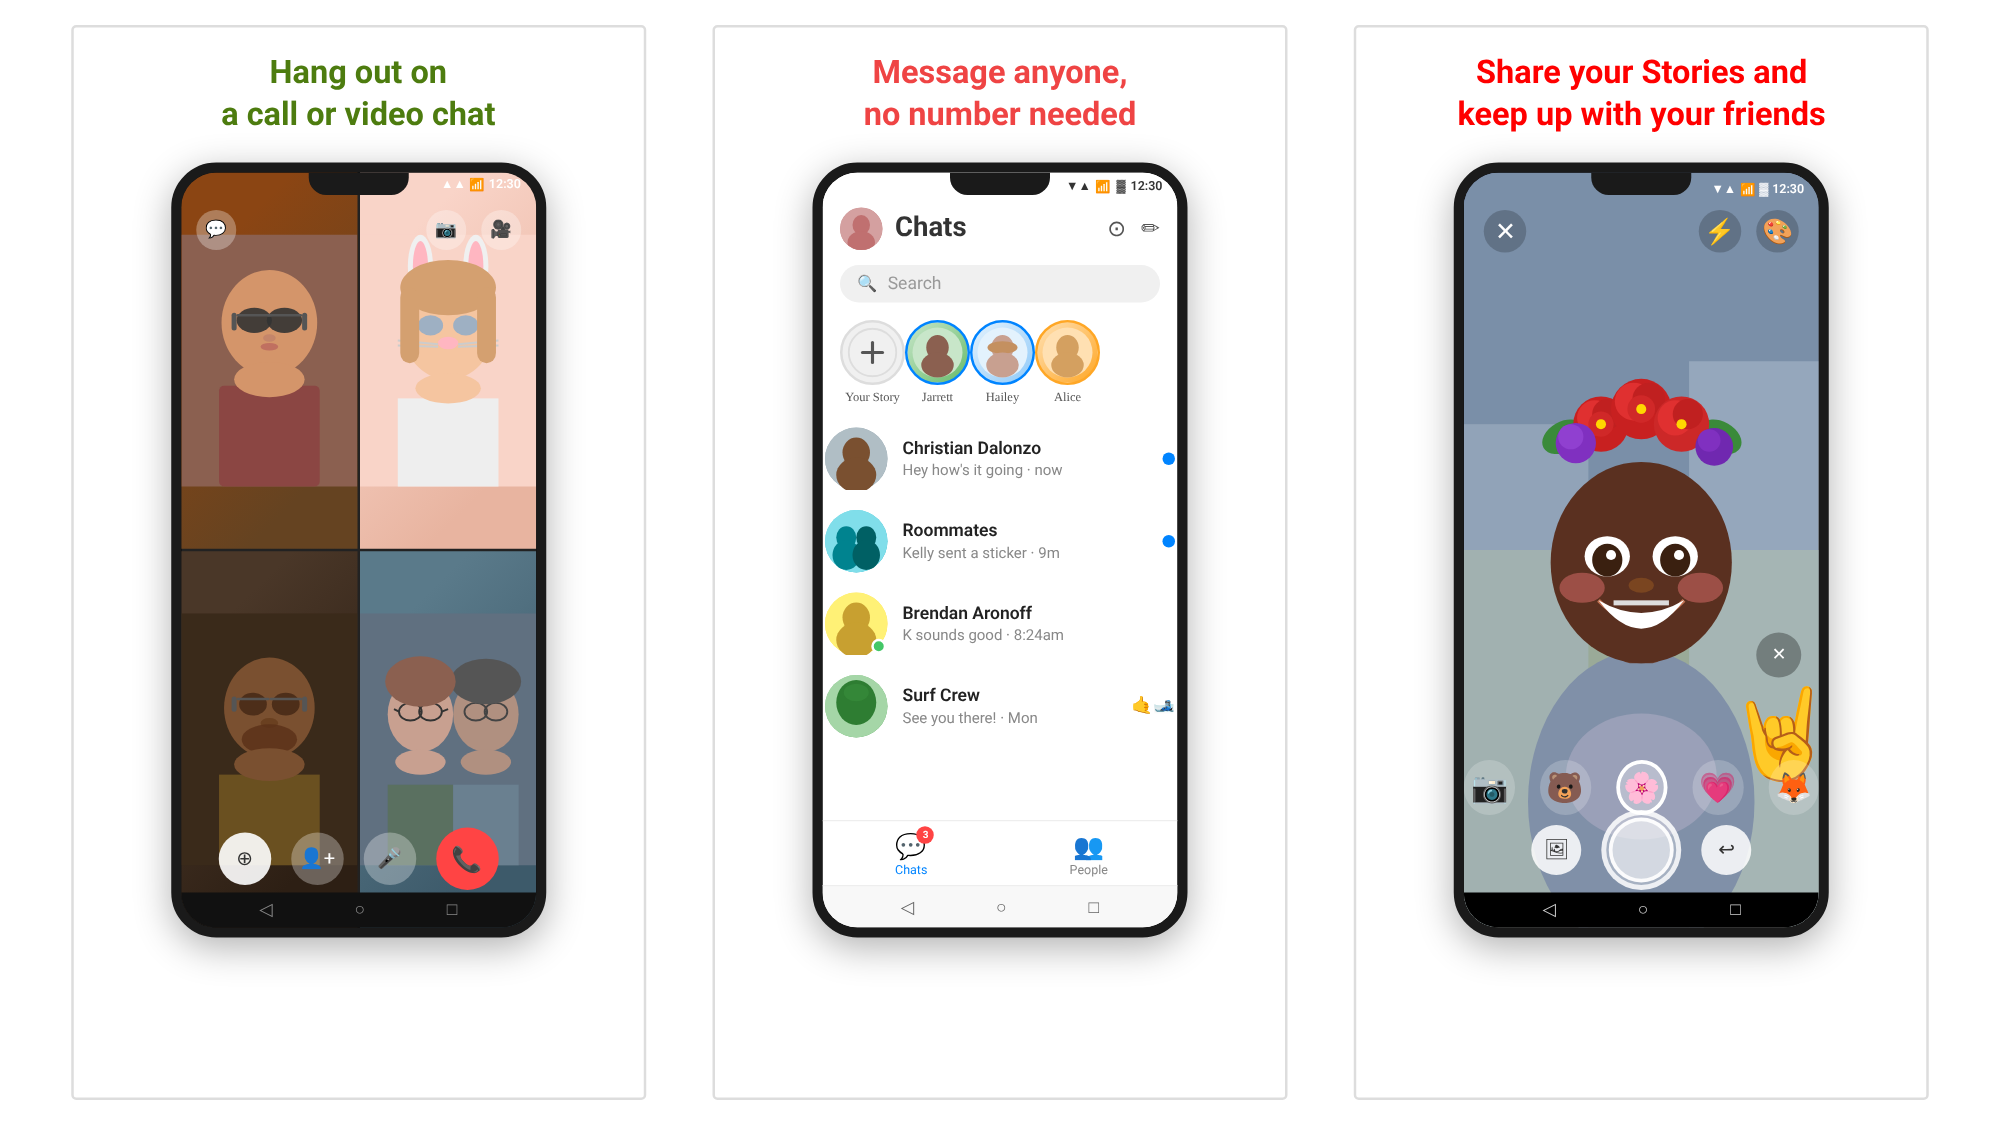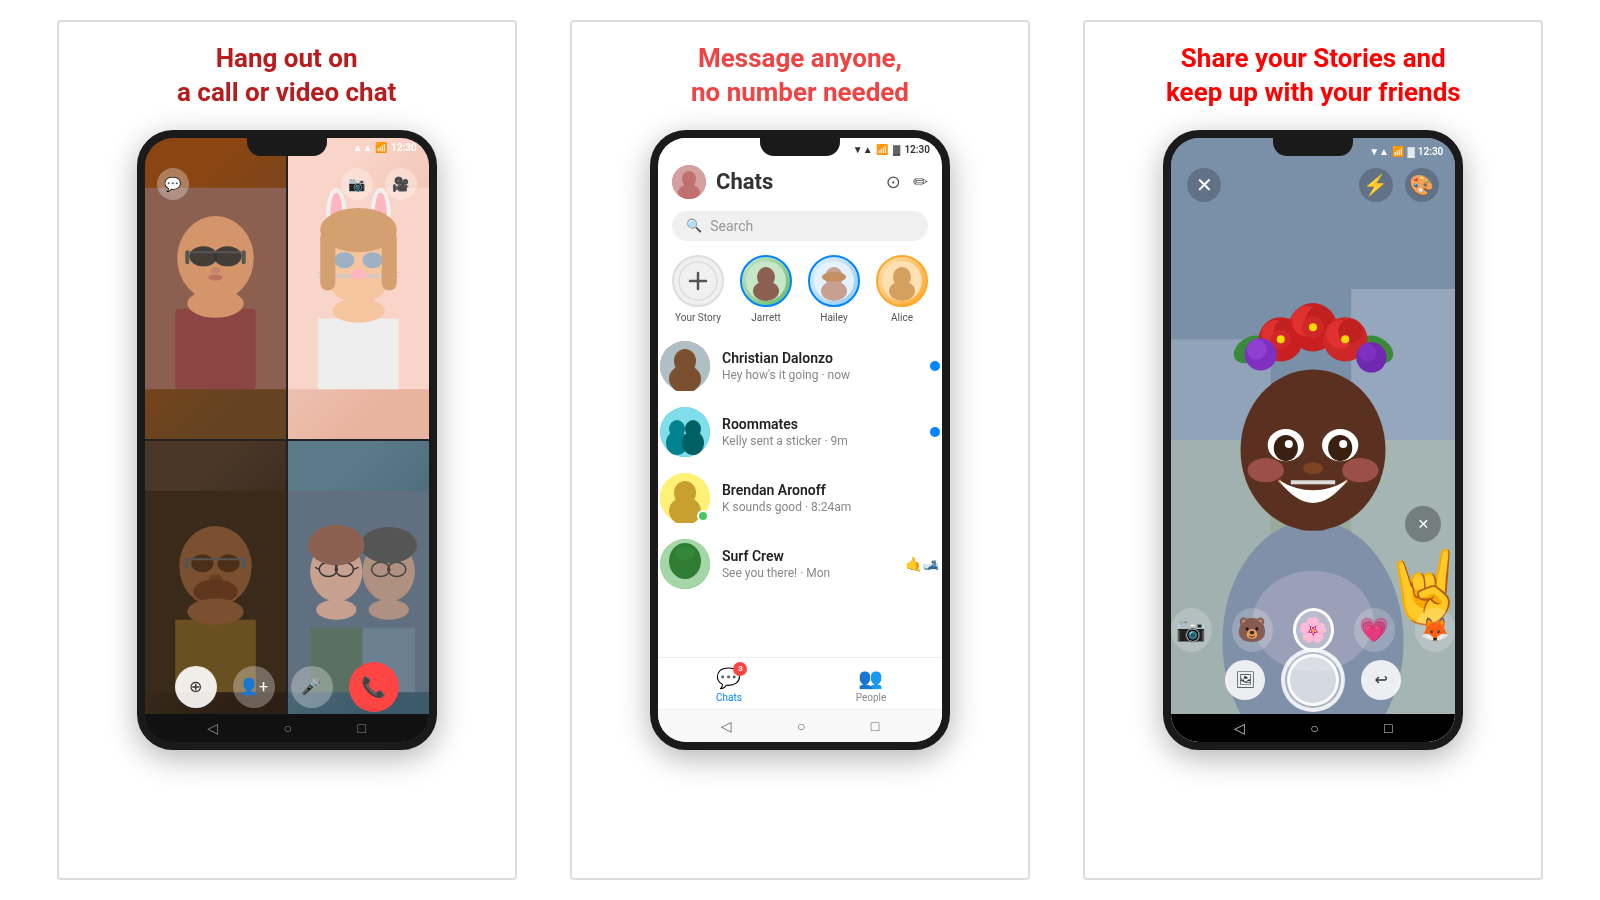--- a/index.html
+++ b/index.html
@@ -37,21 +37,21 @@
     }
 
     .panel-title {
       font-size: 26px;
       font-weight: 700;
       text-align: center;
       margin-bottom: 20px;
       line-height: 1.3;
     }
 
-    .panel-1 .panel-title { color: #b91c1c; }
+    .panel-1 .panel-title { color: #4d7c0f; }
     .panel-2 .panel-title { color: #ef4444; }
     .panel-3 .panel-title { color: #f00; }
 
     
     .phone {
       width: 300px;
       height: 620px;
       border-radius: 36px;
       border: 8px solid #1a1a1a;
       position: relative;
@@ -267,23 +267,23 @@
       font-size: 13px;
     }
 
     .search-text {
       color: #999;
       font-size: 14px;
     }
 
     .stories-row {
       display: flex;
-      gap: 16px;
       padding: 6px 14px 10px;
       overflow-x: hidden;
+      font-family: Liberation Serif, serif;
     }
 
     .story-item {
       display: flex;
       flex-direction: column;
       align-items: center;
       gap: 5px;
     }
 
     .story-avatar {

